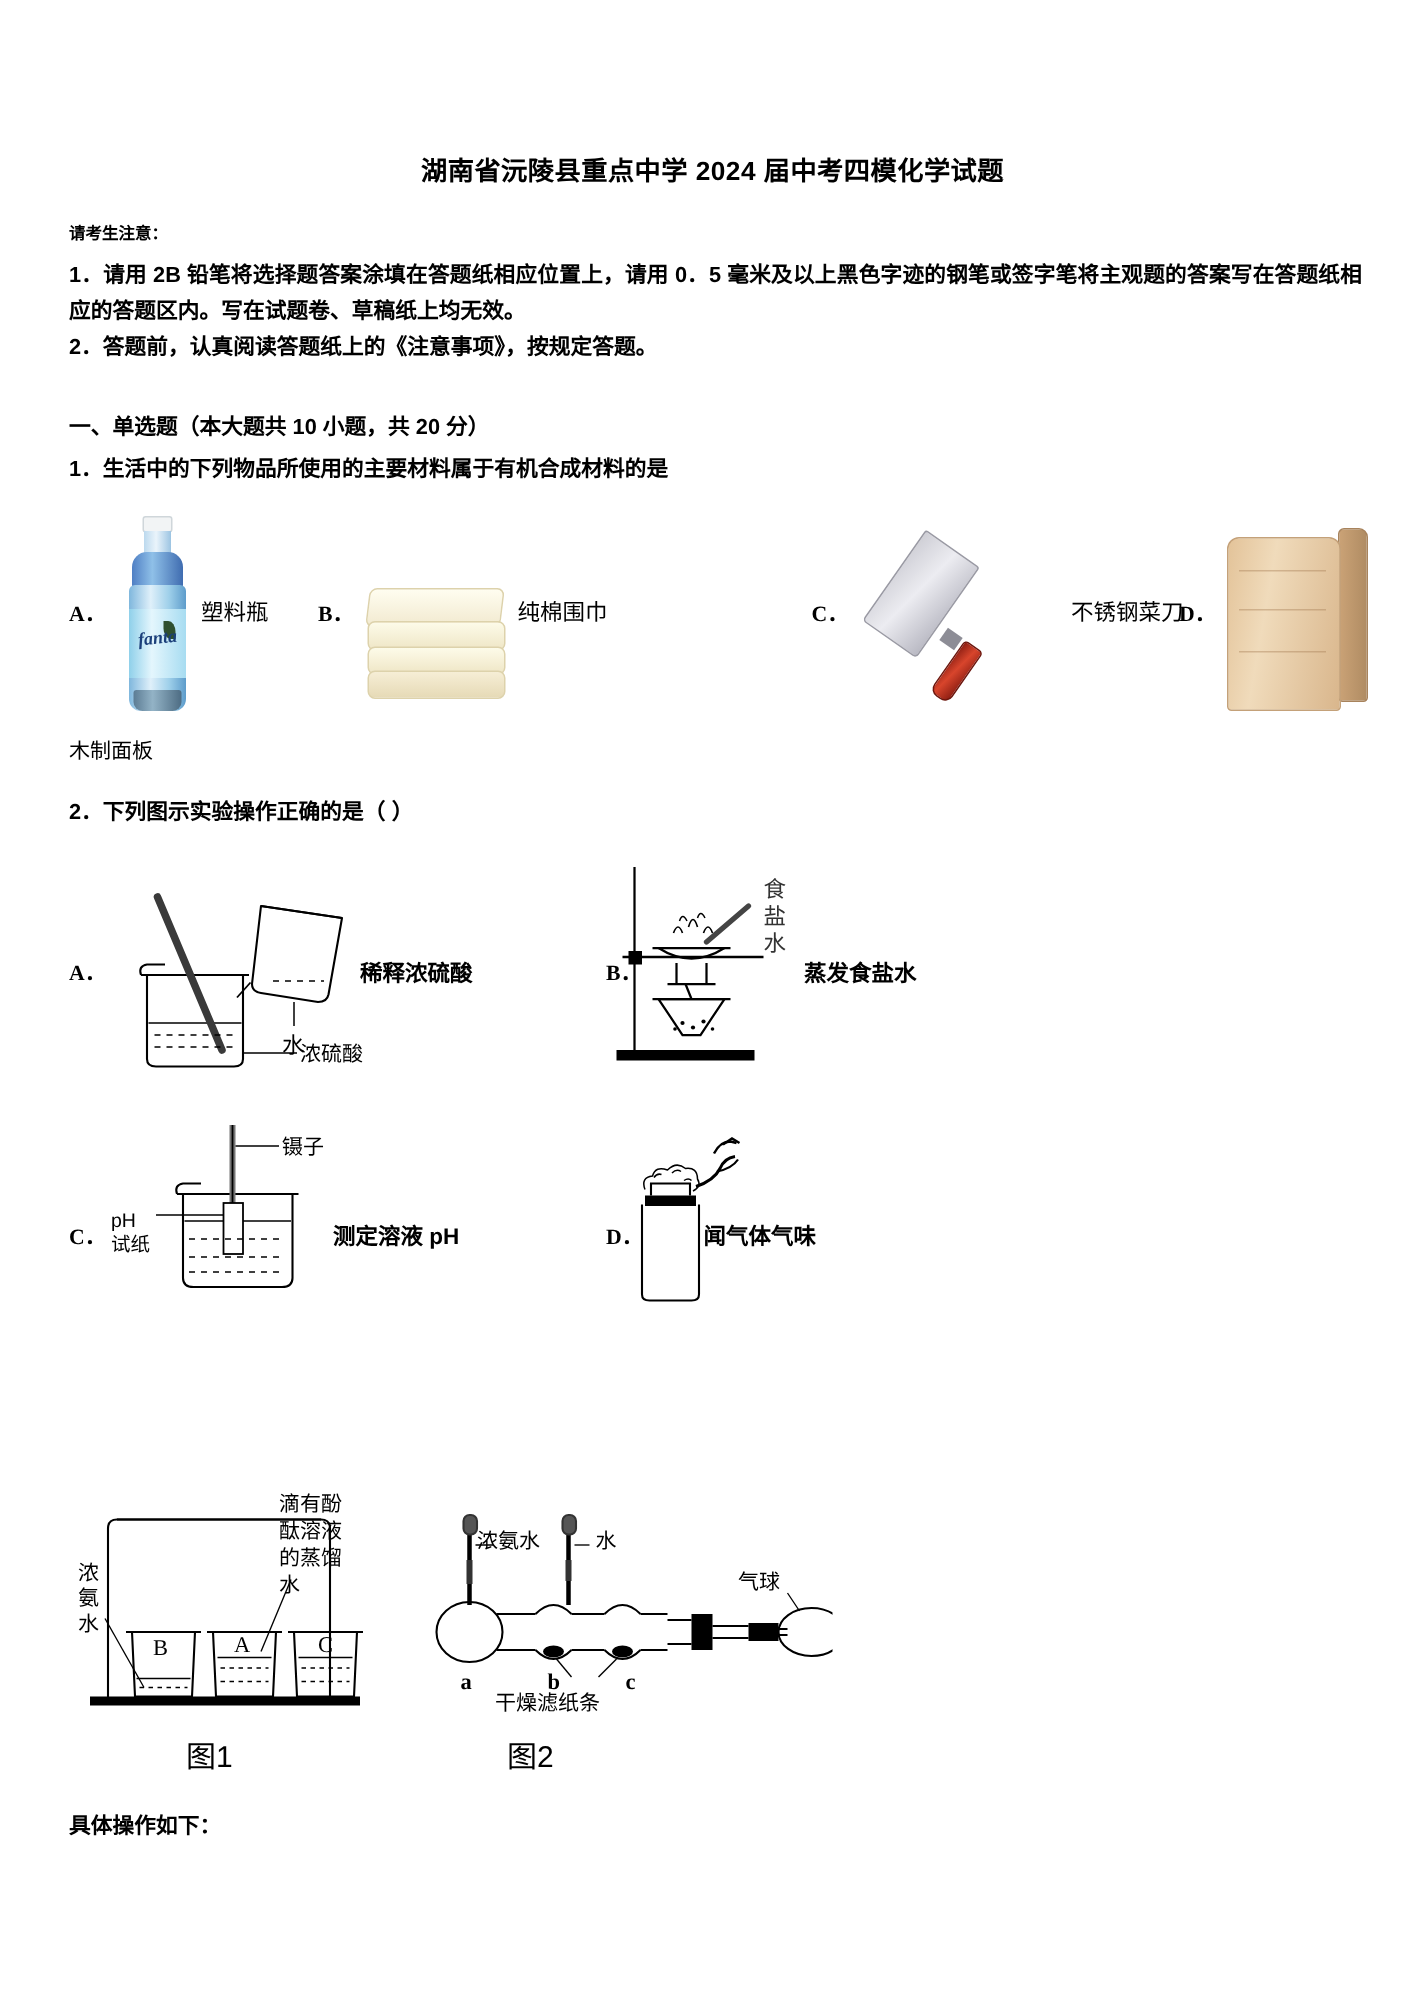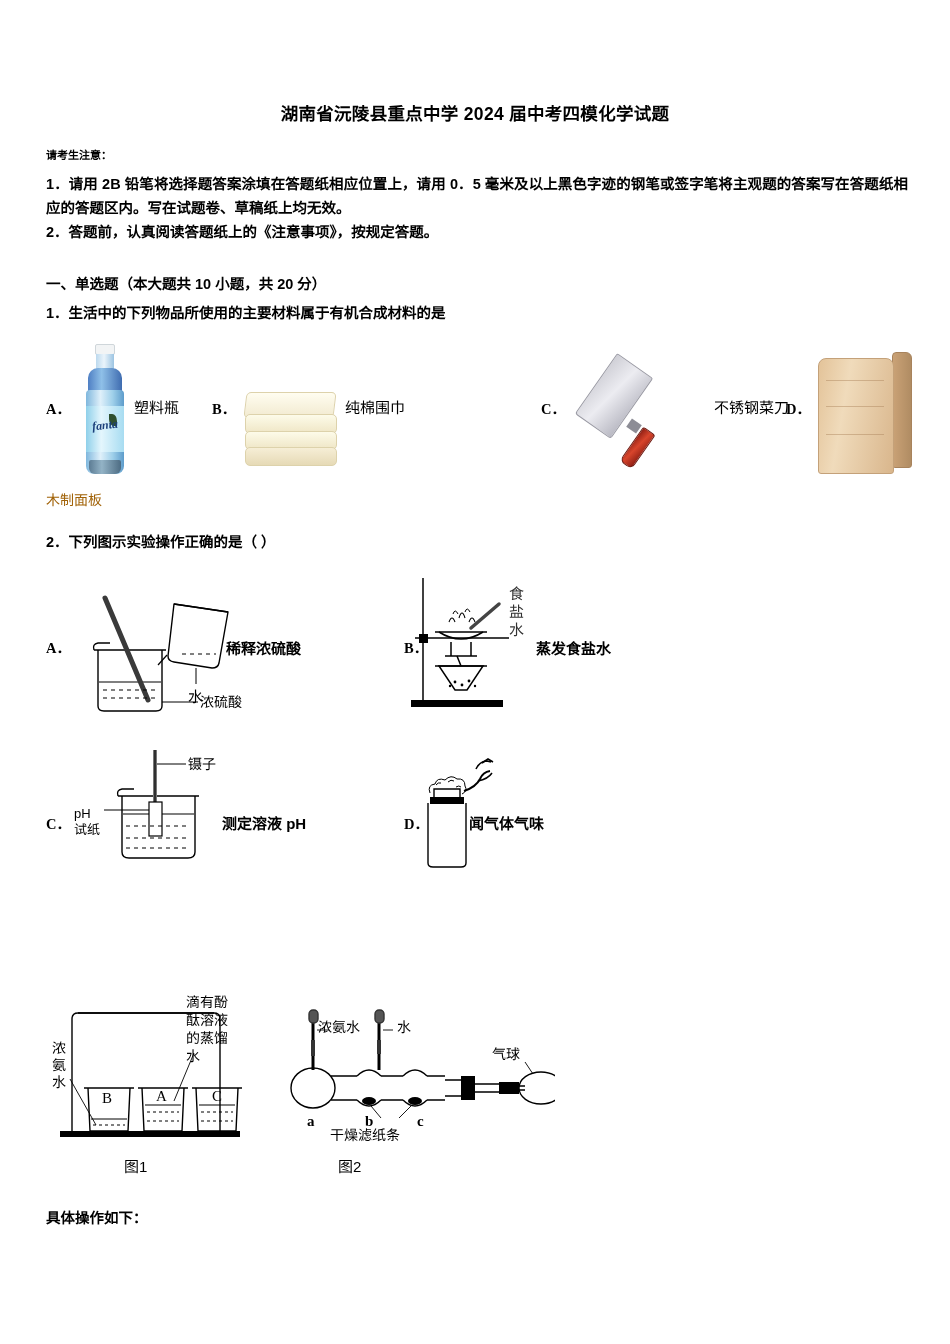--- a/index.html
+++ b/index.html
@@ -48,38 +48,38 @@
     font-size: 14.5px; font-weight: bold; line-height: 27px;
     font-family: "Liberation Sans", "DejaVu Sans", sans-serif;
   }
   #q1text { top: 300px; }
   #q2text { top: 529px; }
   #q3text { top: 905px; line-height: 36px; }
   #lastline { top: 1205px; }
 
   .stray-label {
     position: absolute; left: 46px; top: 489px;
-    font-size: 14px; color: #a16207;
+    font-size: 14px; color: #000000;
     font-family: "Liberation Sans", "DejaVu Sans", sans-serif;
   }
 
   .opt-letter {
     position: absolute;
     font-size: 14.5px; font-weight: bold;
     font-family: "Liberation Serif", "DejaVu Serif", serif;
   }
   .opt-caption {
     position: absolute;
     font-size: 15px;
     font-family: "Liberation Sans", "DejaVu Sans", sans-serif;
   }
   .opt-caption.bold { font-weight: bold; }
 
   .fig-caption {
-    position: absolute; font-size: 15px;
+    position: absolute; font-size: 20px;
     font-family: "Liberation Sans", "DejaVu Sans", sans-serif;
   }
 
   
   .pic { position: absolute; }
 
   
   .bottle { width: 46px; height: 130px; left: 82px; top: 344px; }
   .bottle .cap {
     position:absolute; left:13px; top:0; width:20px; height:11px;
@@ -251,21 +251,21 @@
     </g>
 
     <g stroke="#000" stroke-width="1" stroke-dasharray="4 4">
       <line x1="33" y1="112" x2="88" y2="112"></line>
       <line x1="33" y1="120" x2="88" y2="120"></line>
       <line x1="112" y1="76" x2="146" y2="76"></line>
     </g>
     <text x="118" y="124" font-size="15" font-family="'Liberation Sans',sans-serif">水</text>
     <text x="130" y="129" font-size="14" font-family="'Liberation Sans',sans-serif">浓硫酸</text>
   </svg>
-  <div class="opt-caption bold" style="left:226px; top:637px;">稀释浓硫酸</div>
+  <div class="opt-caption bold" style="left:240px; top:637px;">稀释浓硫酸</div>
 
   <div class="opt-letter" style="left:404px; top:636px;">B．</div>
   <svg class="diagram" style="left:405px; top:570px;" width="150" height="155" viewBox="0 0 150 155">
     <g fill="none" stroke="#000" stroke-width="1.5">
 
       <line x1="18" y1="8" x2="18" y2="130"></line>
       <rect x="6" y="130" width="92" height="7" fill="#000" stroke="none"></rect>
 
       <line x1="10" y1="68" x2="104" y2="68" stroke-width="1.6"></line>
       <rect x="14" y="64" width="9" height="9" fill="#000" stroke="none"></rect>

